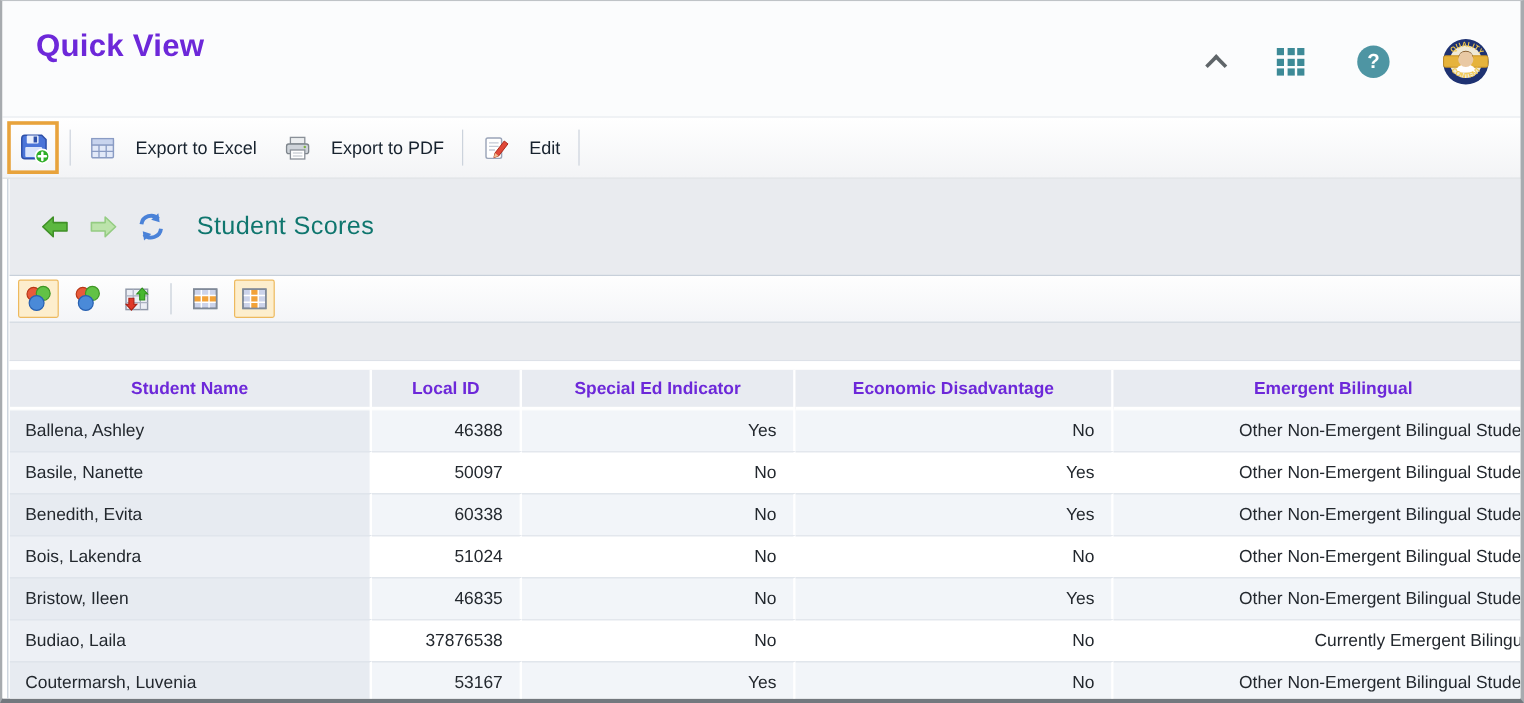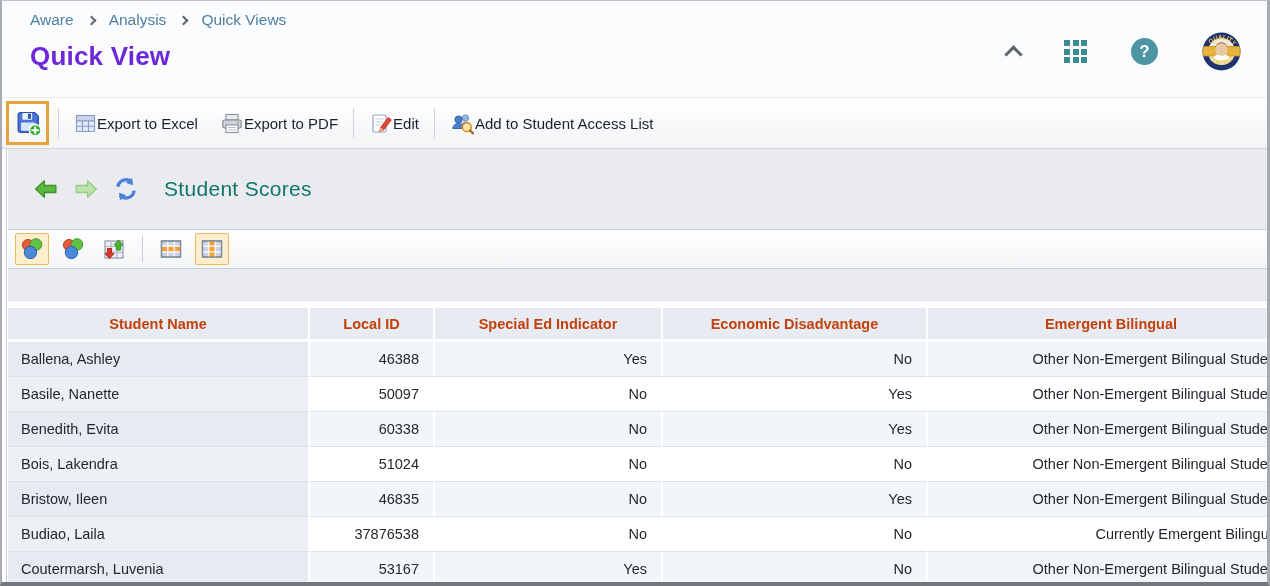--- a/index.html
+++ b/index.html
@@ -22,21 +22,21 @@
   .chev-up { width:13px; height:13px; border-right:3px solid #5f6569; border-bottom:3px solid #5f6569; transform:rotate(-135deg); margin-top:6px; }
   .apps-grid { display:grid; grid-template-columns:repeat(3,6px); grid-template-rows:repeat(3,6px); gap:2.5px; }
   .apps-grid i { background:#3d8a97; display:block; }
   .help-circle { width:27px; height:27px; border-radius:50%; background:#4e95a3; color:#fff; font-size:17px; font-weight:bold; display:flex; align-items:center; justify-content:center; }
   .avatar { width:39px; height:39px; border-radius:50%; overflow:hidden; display:block; }
 
   
   .toolbar { height:52px; background:linear-gradient(#ffffff,#f3f4f6); border-top:1px solid #e7eaee; border-bottom:1px solid #d2d7dd; display:flex; align-items:center; padding-left:4px; }
   .save-annotation { width:43px; height:44px; border:3px solid #e8a33c; display:flex; align-items:center; justify-content:center; margin-right:5px; }
   .tb-sep { width:1px; height:30px; background:#ccd3dc; margin:0 4px; }
-  .tb-btn { display:flex; align-items:center; gap:0; padding:0 11px; height:40px; cursor:pointer; font-size:15px; color:#17222e; white-space:nowrap; }
+  .tb-btn { display:flex; align-items:center; gap:16px; padding:0 11px; height:40px; cursor:pointer; font-size:15px; color:#17222e; white-space:nowrap; }
   .tb-btn svg, .save-annotation svg { display:block; }
 
   
   .content { position:relative; height:437px; background:#fff; }
   .content::before { content:""; position:absolute; left:4px; top:0; bottom:0; width:1px; background:#c3ccd7; }
   .content-inner { margin-left:6px; height:100%; }
 
   .nav-panel { height:81px; background:#e9ebef; border-bottom:1px solid #c8d0da; display:flex; align-items:center; padding-left:24px; gap:12px; }
   .nav-panel .view-title { font-size:21px; color:#0f766e; margin-left:12px; letter-spacing:.3px; }
   .nav-ico { display:flex; align-items:center; justify-content:center; width:28px; height:28px; cursor:pointer; }
@@ -45,44 +45,37 @@
   .ico-btn { width:34px; height:32px; display:flex; align-items:center; justify-content:center; border:1px solid transparent; border-radius:2px; cursor:pointer; }
   .ico-btn.selected { background:#fdeecd; border:1px solid #edb95e; }
   .ico-sep { width:1px; height:26px; background:#c5cdd8; margin:0 4px; }
 
   .gray-strip { height:32px; background:#e9ebef; border-bottom:1px solid #dde1e8; }
   .table-gap { height:7px; background:#fff; }
 
   
   .table-wrap { overflow:hidden; }
   table { border-collapse:separate; border-spacing:0; table-layout:fixed; width:1288px; }
-  th { height:33px; background:#e8ebf1; font-size:14.5px; font-weight:bold; color:#c2410c; text-align:center; border-right:2px solid #fff; border-bottom:2px solid #fff; cursor:pointer; }
+  th { height:33px; background:#e8ebf1; font-size:14.5px; font-weight:bold; color:#6d28d9; text-align:center; border-right:2px solid #fff; border-bottom:2px solid #fff; cursor:pointer; }
   td { height:35px; font-size:14.5px; color:#23282e; border-right:2px solid #fff; border-top:1px solid #dde2e9; white-space:nowrap; overflow:visible; }
   tbody tr:first-child td { border-top:1px solid #fff; }
   tbody tr:nth-child(odd) td { background:#f2f5f9; }
   tbody tr:nth-child(even) td { background:#ffffff; }
   tbody tr:nth-child(odd) td:first-child { background:#e7ebf1; }
   tbody tr:nth-child(even) td:first-child { background:#edf0f5; }
   td.col0 { text-align:left; padding-left:13px; }
   td.col1, td.col2, td.col3, td.col4 { text-align:right; padding-right:14px; }
 </style>
 </head>
 <body>
 
 <div class="window">
 
   <div class="header-bar">
     <div class="header-left">
-      <div class="breadcrumb">
-        <span class="crumb">Aware</span>
-        <span class="crumb-sep"></span>
-        <span class="crumb">Analysis</span>
-        <span class="crumb-sep"></span>
-        <span class="crumb">Quick Views</span>
-      </div>
       <div class="page-title">Quick View</div>
     </div>
     <div class="header-right">
       <span class="chev-up"></span>
       <span class="apps-grid">
         <i></i>
           <i></i>
           <i></i>
           <i></i>
           <i></i>
@@ -157,31 +150,20 @@
         <rect x="4" y="3" width="13" height="17" rx="1.5" fill="#ffffff" stroke="#9aa4b8" stroke-width="1.2"></rect>
         <path d="M6.5 7 h8 M6.5 10 h8 M6.5 13 h5" stroke="#c3cad6" stroke-width="1.1"></path>
         <path d="M11.5 15.5 L19.2 5.5 L22.3 7.9 L14.6 17.9 L10.6 19.3 Z" fill="#e04838" stroke="#a82818" stroke-width="0.8"></path>
         <path d="M10.6 19.3 L11.5 15.5 L14.6 17.9 Z" fill="#f0c090"></path>
       </svg>
       <span>Edit</span>
     </div>
 
     <div class="tb-sep"></div>
 
-    <div class="tb-btn">
-      <svg width="25" height="23" viewBox="0 0 25 23">
-        <circle cx="15.5" cy="6" r="3.2" fill="#9ab6e0" stroke="#6888b8" stroke-width="0.8"></circle>
-        <path d="M10.5 14.5 a5 4.5 0 0 1 10 0 Z" fill="#9ab6e0" stroke="#6888b8" stroke-width="0.8"></path>
-        <circle cx="8.5" cy="7.5" r="3.6" fill="#4a7fd0" stroke="#2c5aa8" stroke-width="0.9"></circle>
-        <path d="M2.8 16.5 a5.7 5 0 0 1 11.4 0 Z" fill="#4a7fd0" stroke="#2c5aa8" stroke-width="0.9"></path>
-        <circle cx="16.8" cy="15.2" r="4.4" fill="#fde6ae" stroke="#d88820" stroke-width="1.5"></circle>
-        <path d="M20 18.4 L23 21.4" stroke="#b06818" stroke-width="2.2" stroke-linecap="round"></path>
-      </svg>
-      <span>Add to Student Access List</span>
-    </div>
   </div>
 
   <div class="content">
     <div class="content-inner">
 
       <div class="nav-panel">
         <span class="nav-ico">
           <svg width="24" height="20" viewBox="0 0 22 18">
             <path d="M9.5 1.5 L1.5 9 L9.5 16.5 V12.2 H20 V5.8 H9.5 Z" fill="#5cb83f" stroke="#3f9027" stroke-width="1.2" stroke-linejoin="round"></path>
           </svg>

